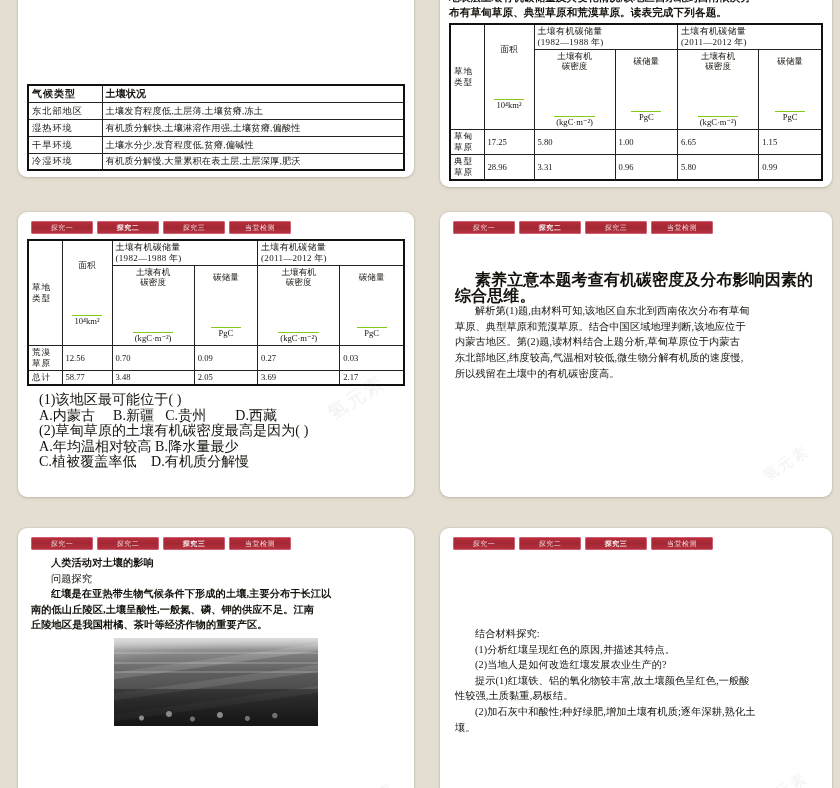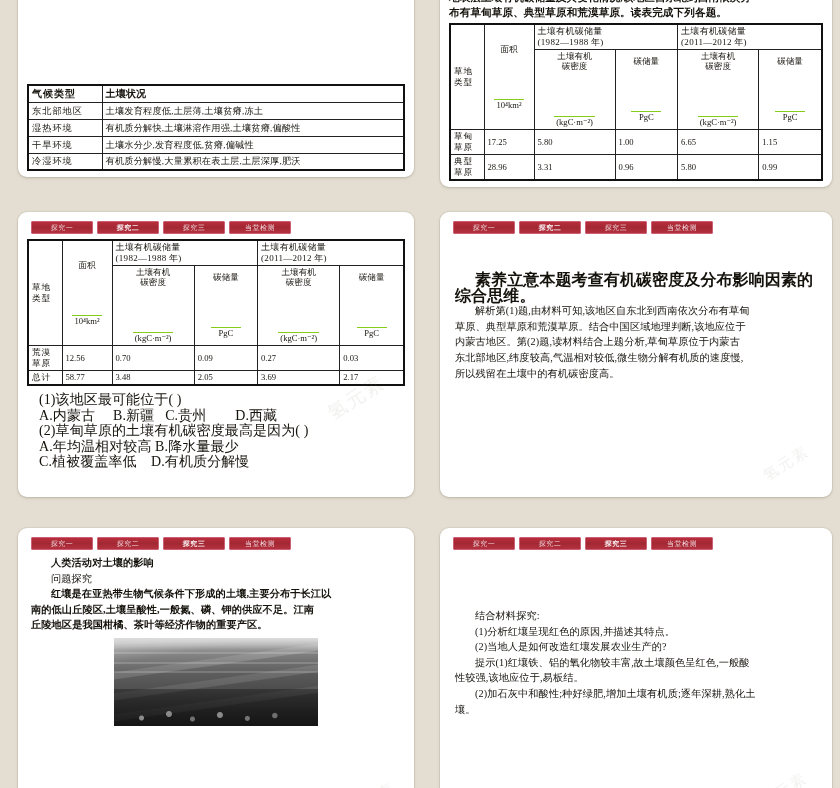--- a/index.html
+++ b/index.html
@@ -356,26 +356,26 @@
   </div>
 
   <div class="slide" id="s6">
     <div class="slide-inner">
       <div class="tabs">
         <div class="tab">探究一</div>
         <div class="tab">探究二</div>
         <div class="tab sharp">探究三</div>
         <div class="tab">当堂检测</div>
       </div>
-      <div class="ptext" style="margin-top:58px;padding:0 6px;">
+      <div class="ptext" style="margin-top:76px;padding:0 6px;">
         <p class="ind">结合材料探究:</p>
         <p class="ind">(1)分析红壤呈现红色的原因,并描述其特点。</p>
         <p class="ind">(2)当地人是如何改造红壤发展农业生产的?</p>
         <p class="ind">提示(1)红壤铁、铝的氧化物较丰富,故土壤颜色呈红色,一般酸</p>
-        <p>性较强,该地应位于,易板结。</p>
+        <p>性较强,土质黏重,易板结。</p>
         <p class="ind">(2)加石灰中和酸性;种好绿肥,增加土壤有机质;逐年深耕,熟化土</p>
         <p>壤。</p>
       </div>
       <div class="wm small" style="right:22px;bottom:18px;">氢元素</div>
     </div>
   </div>
 
 </div>
 
 </body></html>

